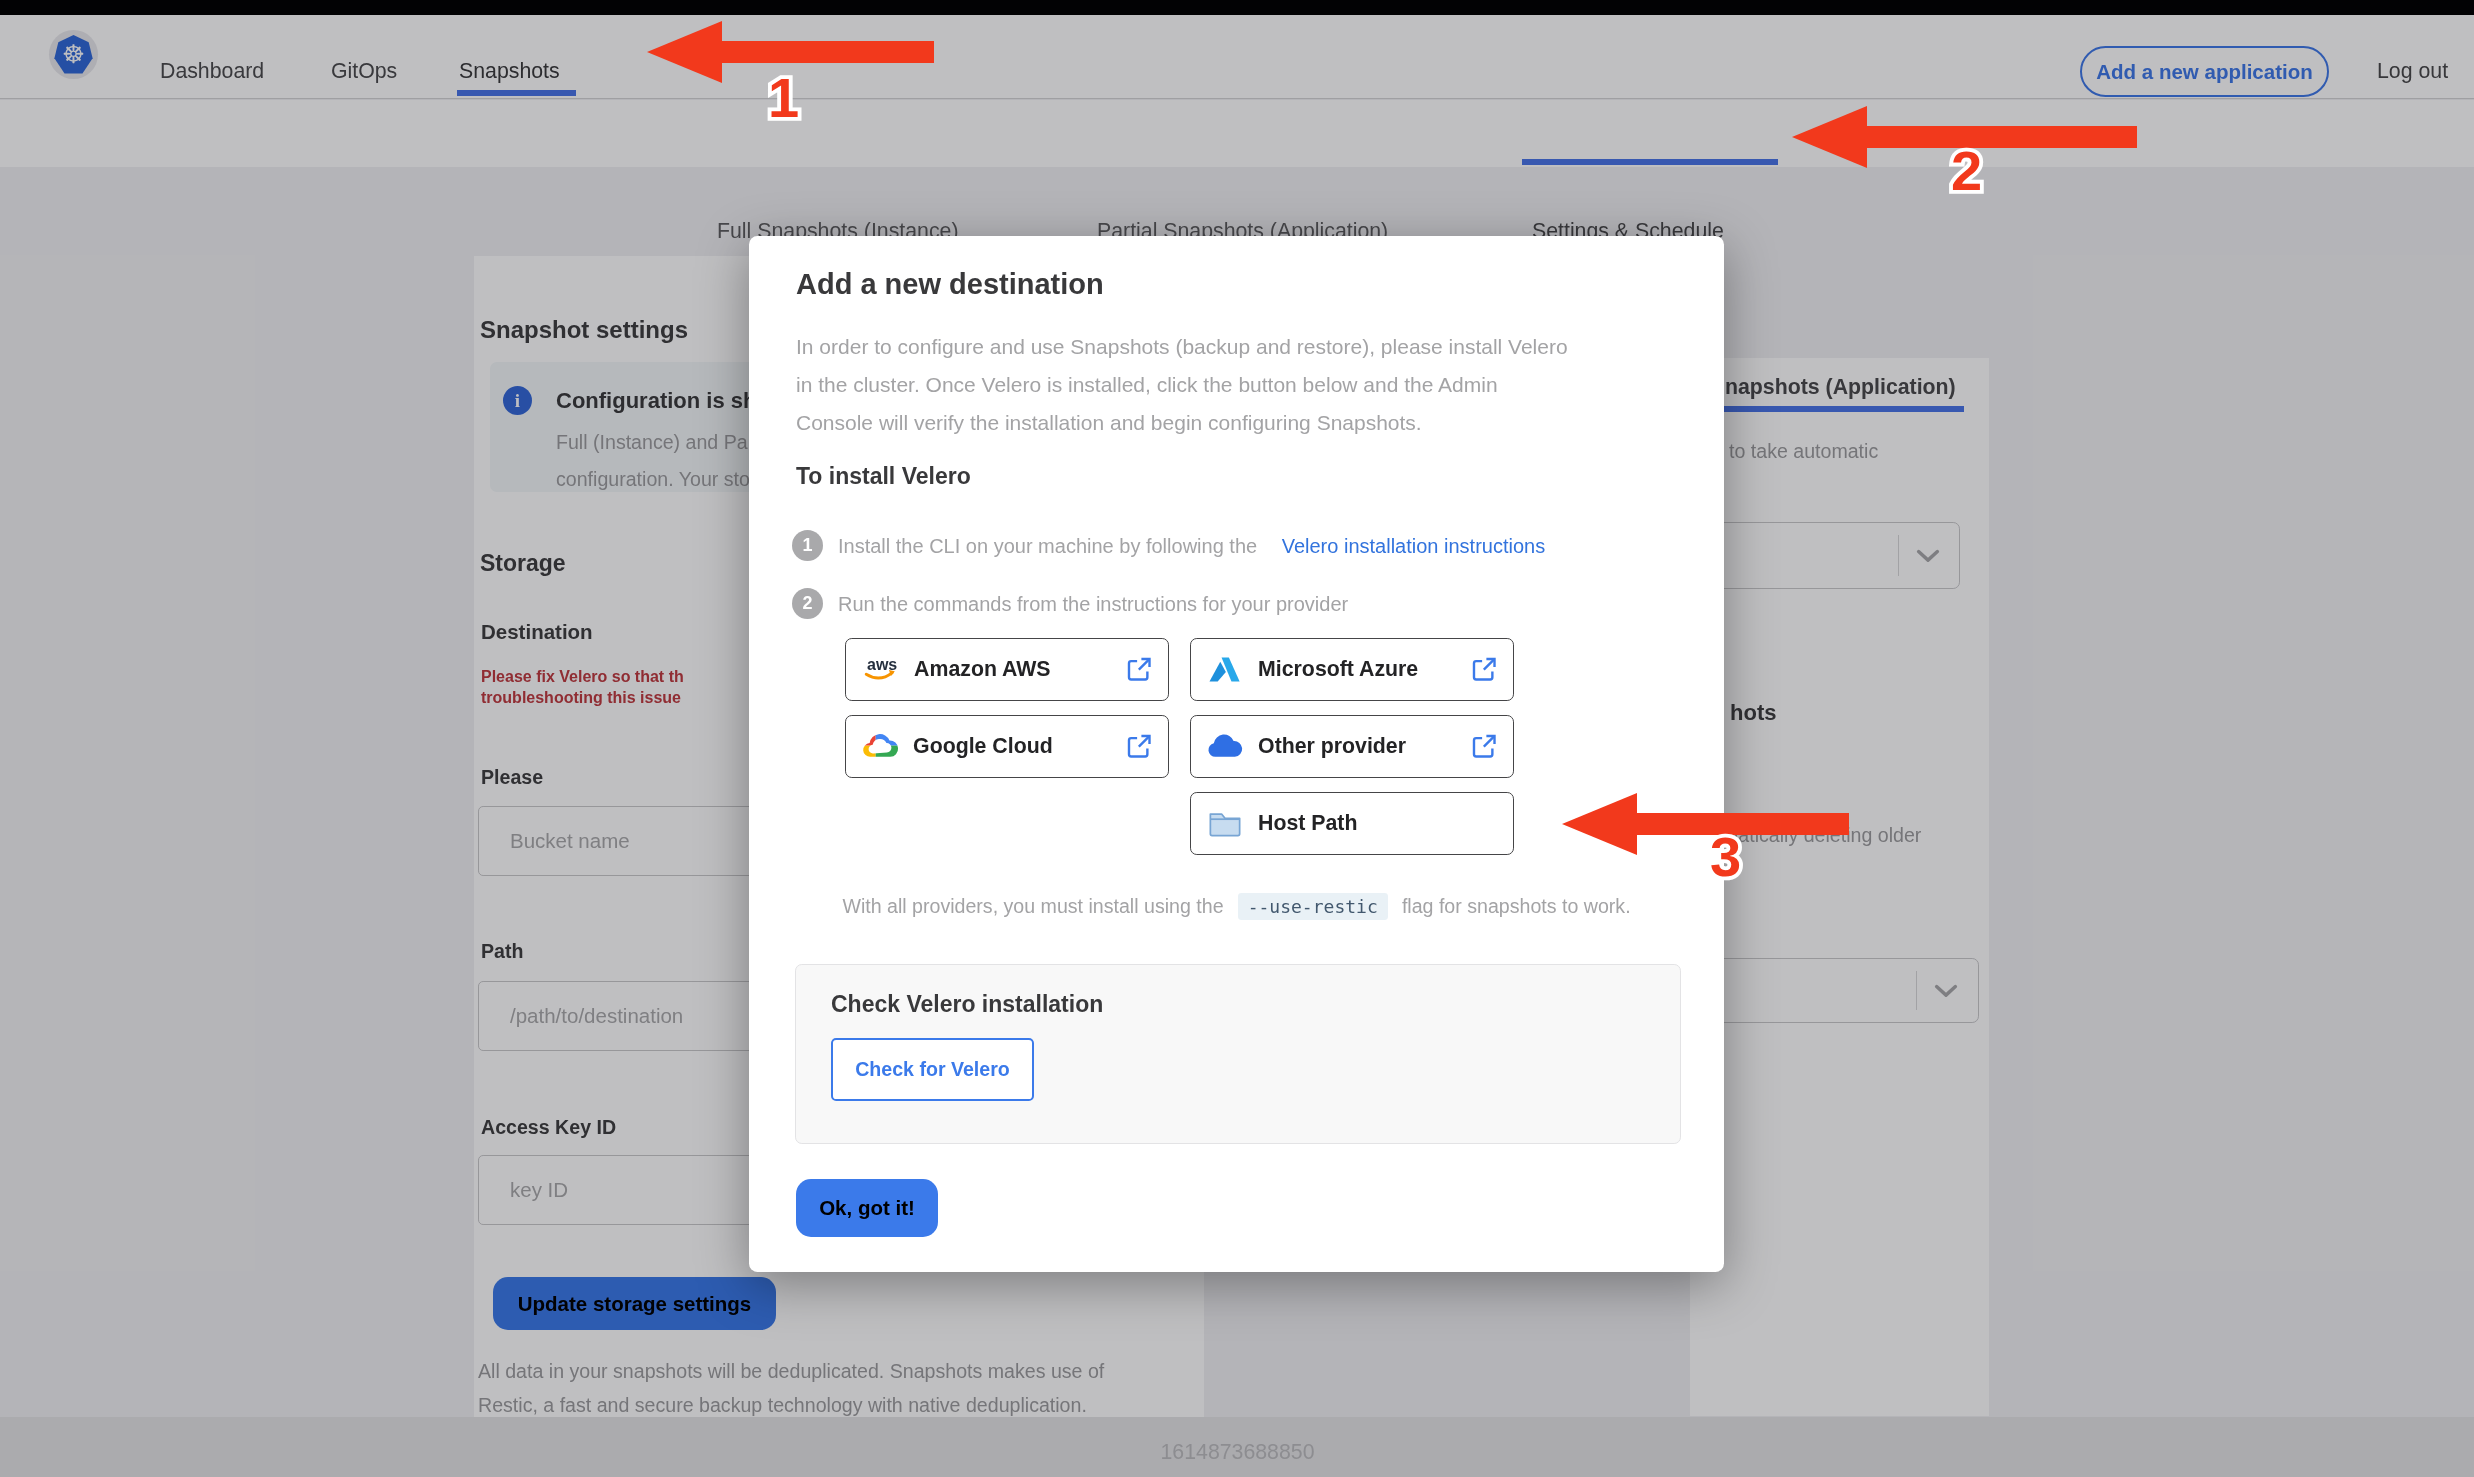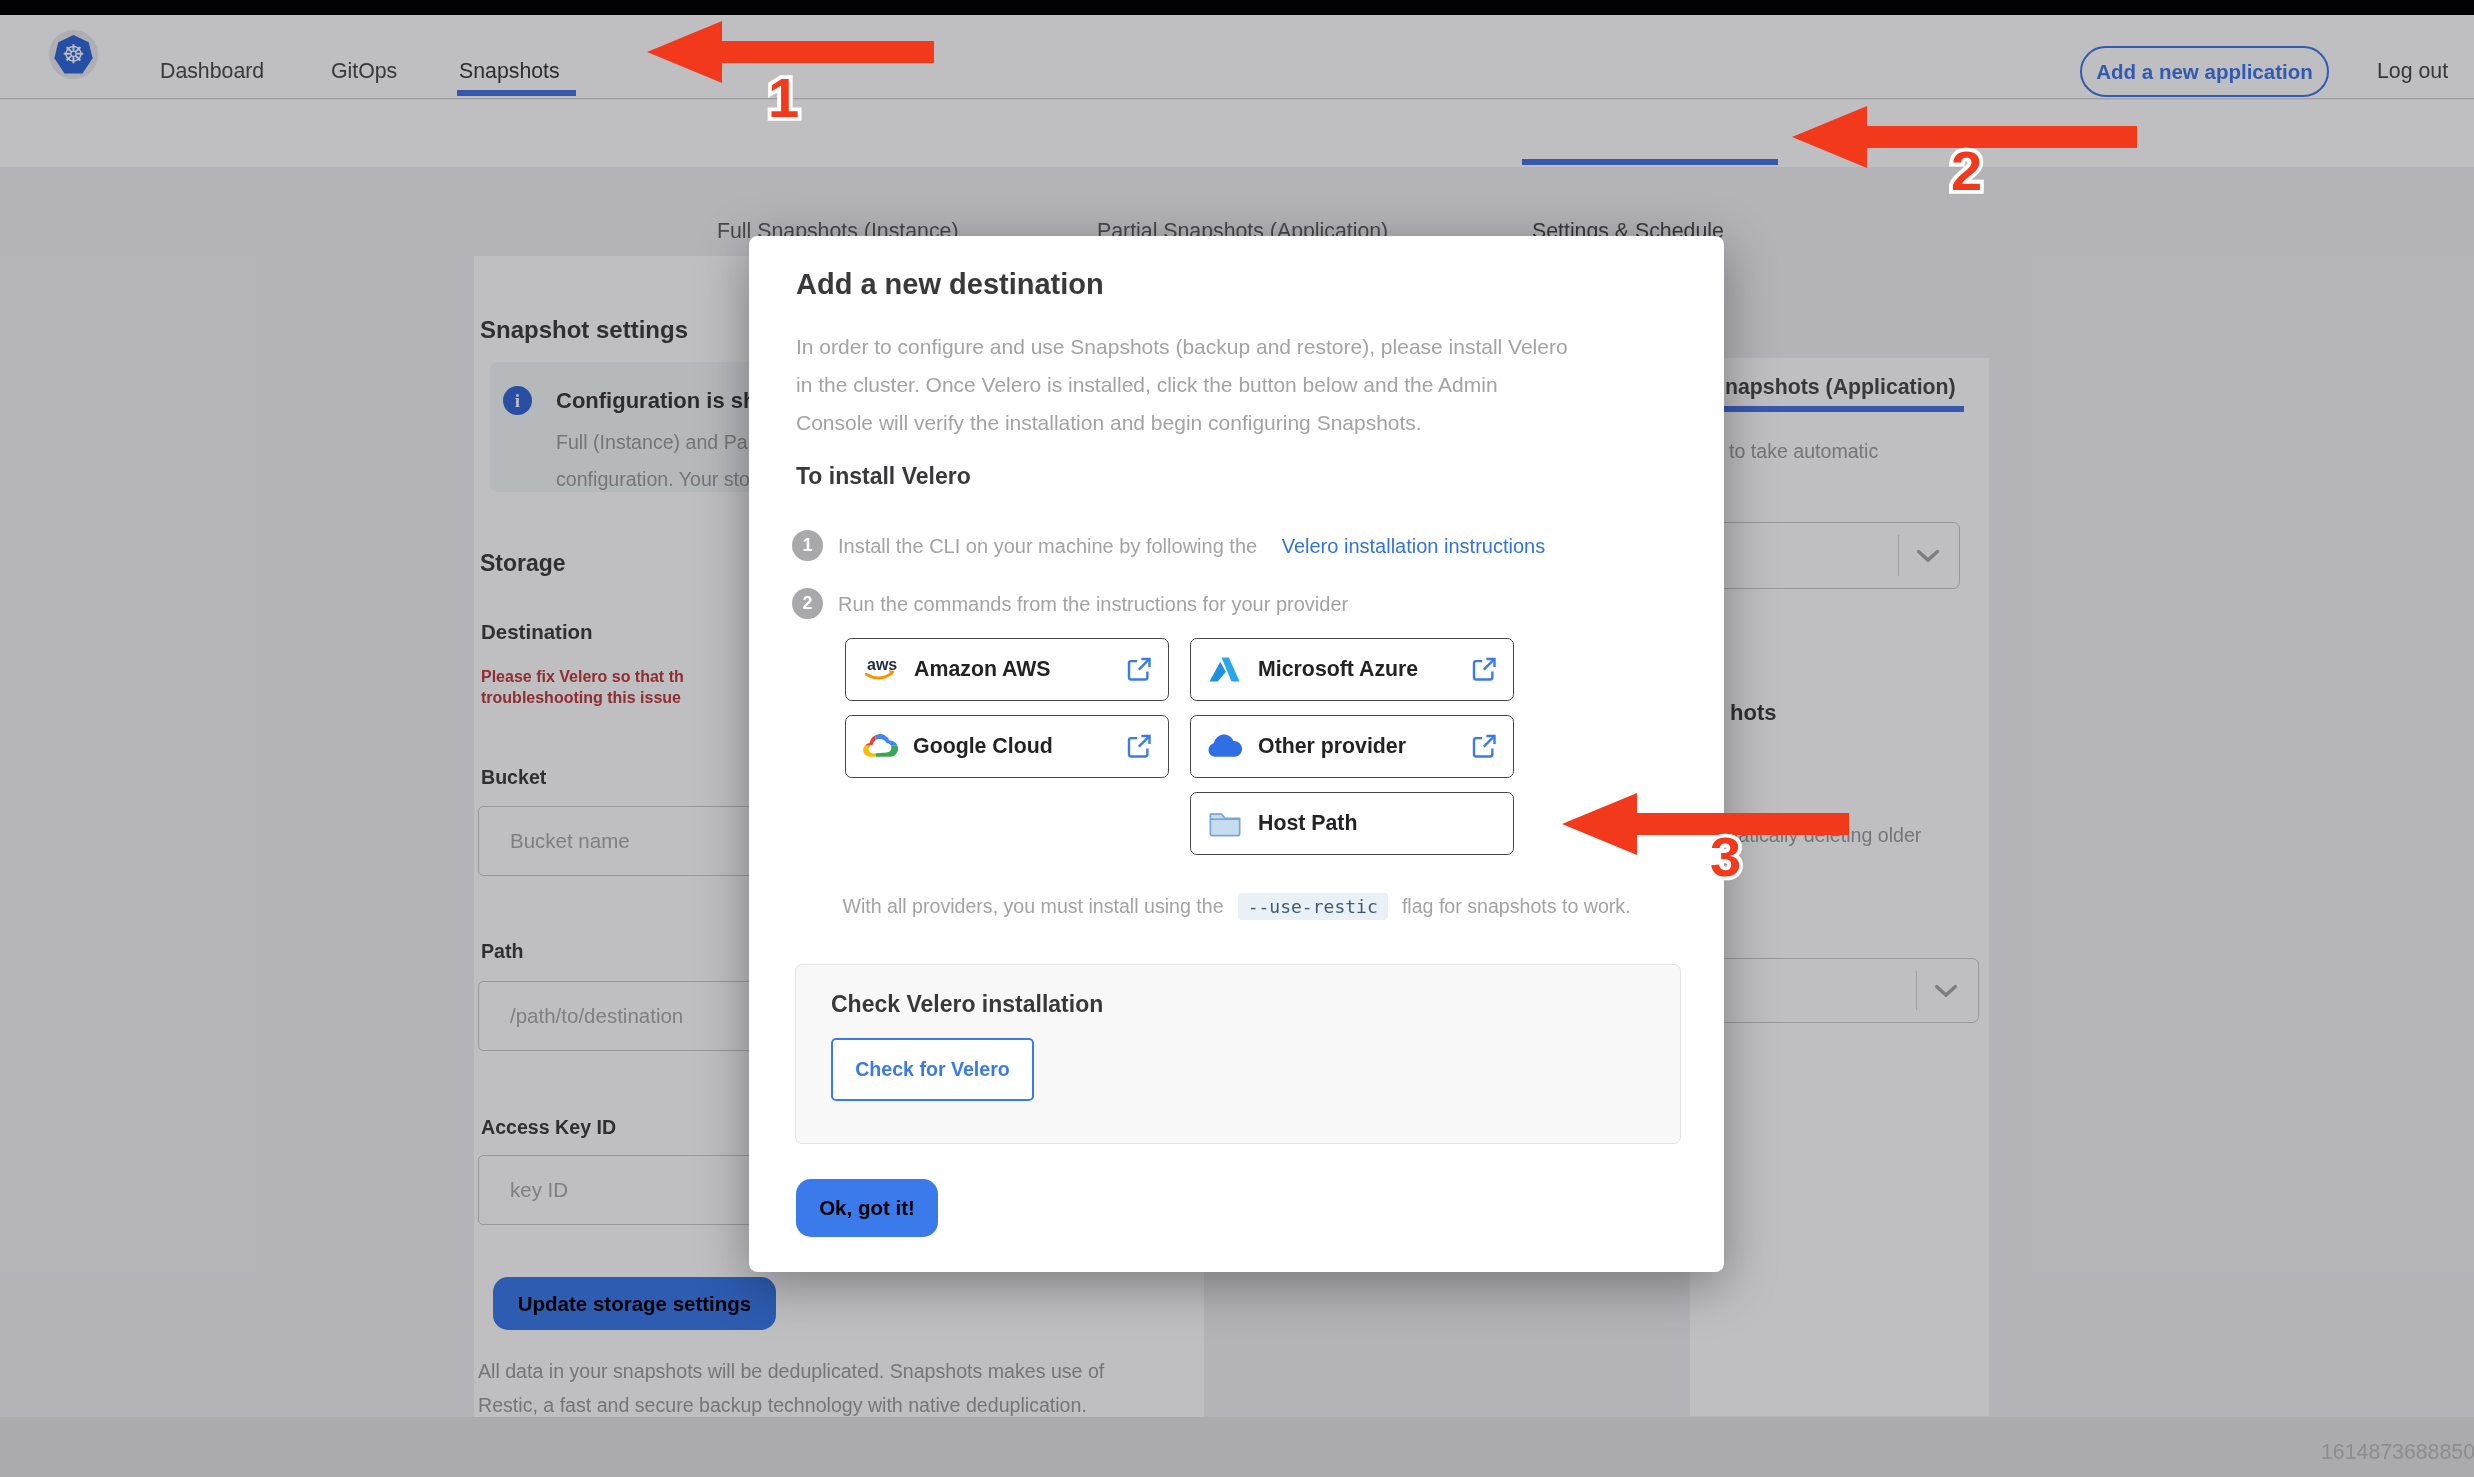--- a/index.html
+++ b/index.html
@@ -52,21 +52,21 @@
             padding:0 31px;height:70px;width:444px;box-sizing:border-box;font-family:"Liberation Sans",sans-serif;}
   .bg-input::placeholder{color:#a9a9ab;}
   .btn-primary{background:#3b7aea;color:#000000;font-weight:bold;border:none;border-radius:15px;
                display:flex;align-items:center;justify-content:center;font-family:Liberation Sans, sans-serif;}
   .upd-btn{left:493px;top:1277px;width:283px;height:53px;font-size:20.5px;}
   .select{background:#fff;border:1.7px solid #c9c9cb;border-radius:6.8px;box-sizing:border-box;}
   .sep{position:absolute;top:12px;bottom:12px;border-left:1.7px solid #d8d8da;}
 
   
   .footer{left:0;top:1417px;width:100%;height:61px;background:#e4e4e6;}
-  .timestamp{left:0;top:1440px;width:2475px;text-align:right;font-size:21.3px;color:#bcbcbe;}
+  .timestamp{left:0;top:1440px;width:2475px;text-align:center;font-size:21.3px;color:#bcbcbe;}
 
   
   .overlay{left:0;top:0;right:0;bottom:0;background:rgba(8,8,14,0.26);z-index:5;}
 
   
   .modal{left:749px;top:236px;width:975px;height:1036px;background:#fff;border-radius:8.5px;
          box-shadow:0 12px 51px rgba(0,0,0,0.35);z-index:10;position:absolute;}
   .m-title{left:47px;top:32px;font-size:29px;font-weight:bold;color:#39393b;}
   .m-desc{left:47px;top:92px;width:777px;font-size:21px;line-height:38px;color:#a3a3a5;}
   .m-h2{left:47px;top:227px;font-size:23px;font-weight:bold;color:#39393b;}
@@ -131,21 +131,21 @@
   <div class="abs info-icon">i</div>
   <div class="abs" style="left:556px;top:388px;font-size:22px;font-weight:bold;color:#3a3a3c;">Configuration is sh</div>
   <div class="abs muted" style="left:556px;top:431px;">Full (Instance) and Parti</div>
   <div class="abs muted" style="left:556px;top:468px;">configuration. Your stor</div>
 
   <div class="abs h2g" style="left:480px;top:550px;">Storage</div>
   <div class="abs h3g" style="left:481px;top:620px;">Destination</div>
   <div class="abs err" style="left:481px;top:666px;">Please fix Velero so that th</div>
   <div class="abs err" style="left:481px;top:687px;">troubleshooting this issue</div>
 
-  <div class="abs lbl" style="left:481px;top:766px;">Bucket</div>
+  <div class="abs lbl" style="left:481px;top:766px;">Please</div>
   <input class="abs bg-input" style="left: 478px; top: 806px;" placeholder="Bucket name">
   <div class="abs lbl" style="left:481px;top:940px;">Path</div>
   <input class="abs bg-input" style="left: 478px; top: 981px;" placeholder="/path/to/destination">
   <div class="abs lbl" style="left:481px;top:1116px;">Access Key ID</div>
   <input class="abs bg-input" style="left: 478px; top: 1155px;" placeholder="key ID">
 
   <button class="abs btn-primary upd-btn">Update storage settings</button>
   <div class="abs muted" style="left:478px;top:1360px;">All data in your snapshots will be deduplicated. Snapshots makes use of</div>
   <div class="abs muted" style="left:478px;top:1394px;">Restic, a fast and secure backup technology with native deduplication.</div>
 

